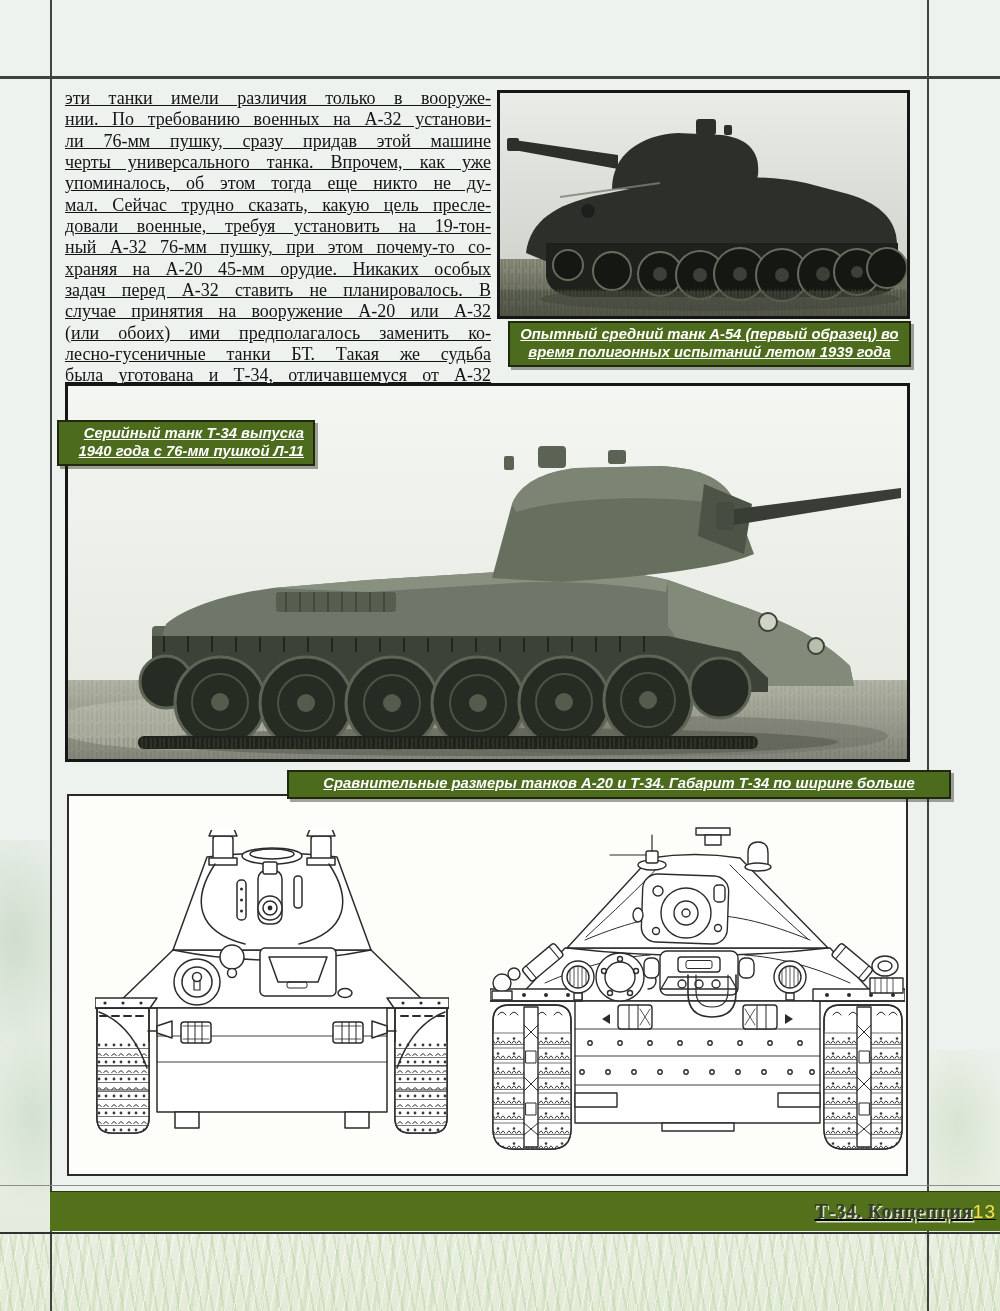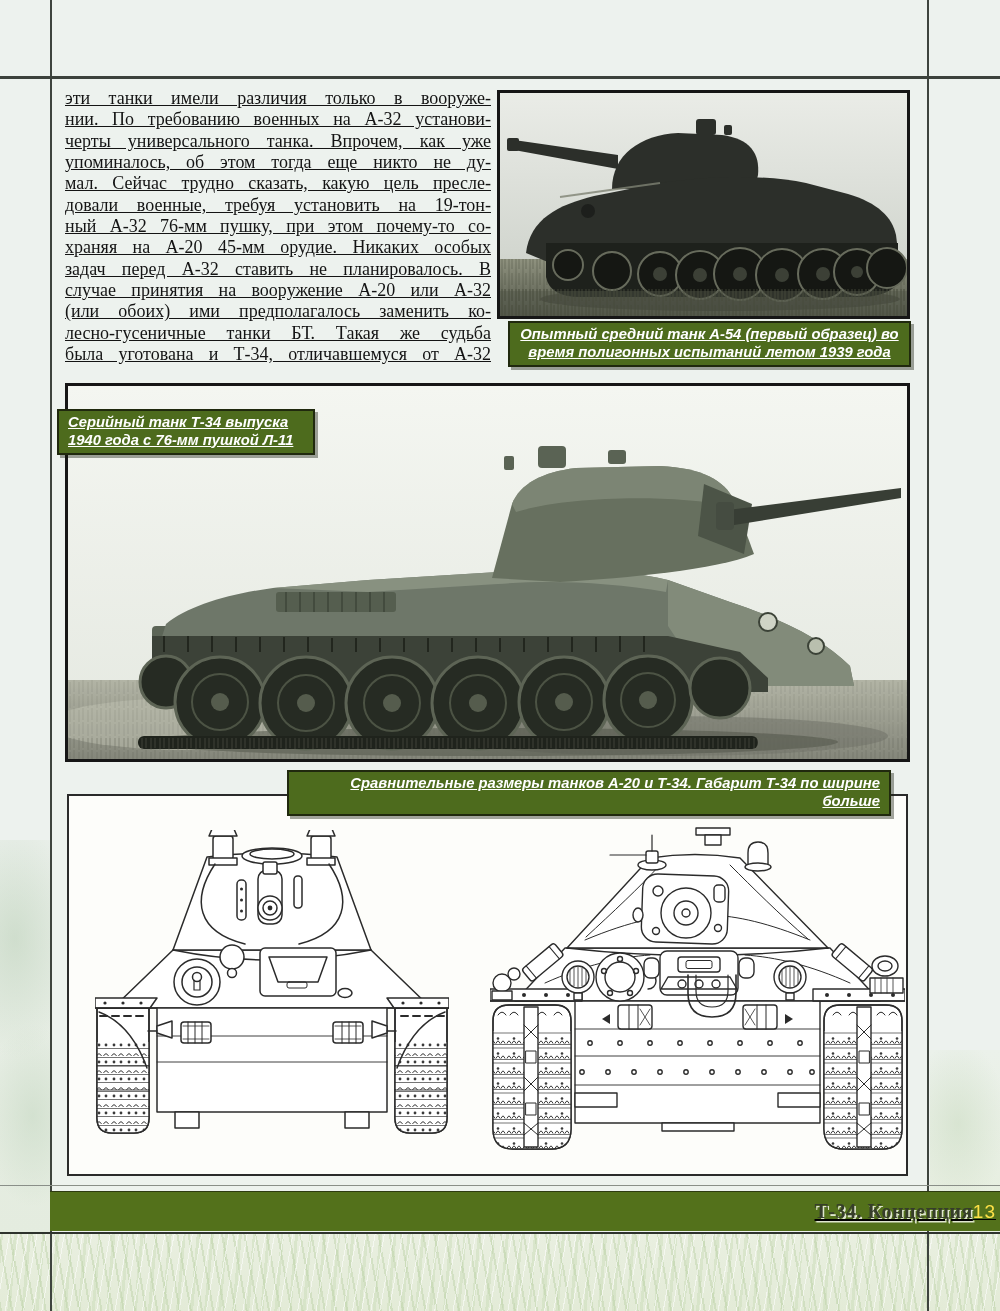--- a/index.html
+++ b/index.html
@@ -50,22 +50,22 @@
   .photo-t34{left:65px;top:383px;width:845px;height:379px;}
 
   
   .gcap{
     background:#4d6b1d;color:#ffffff;border:2px solid #20290e;box-sizing:border-box;
     font-family:"Liberation Sans", sans-serif;font-weight:bold;font-style:italic;
     font-size:14.8px;line-height:17.5px;padding:3px 9px 4px;
     box-shadow:3px 3px 0 rgba(25,30,15,.4);z-index:5;
   }
   .cap-a32{left:508px;top:321px;width:403px;text-align:center;}
-  .cap-t34{left:57px;top:409px;width:258px;text-align:left;}
-  .cap-diagram{left:287px;top:770px;width:604px;text-align:right;}
+  .cap-t34{left:57px;top:420px;width:258px;text-align:right;}
+  .cap-diagram{left:287px;top:770px;width:664px;text-align:center;}
 
   
   .draw-box{left:67px;top:794px;width:841px;height:382px;background:#fdfdfa;border:2px solid #2a2a2a;box-sizing:border-box;}
   .draw{position:absolute;}
   .draw-left{left:26px;top:34px;width:354px;height:325px;}
   .draw-right{left:421px;top:29px;width:415px;height:340px;}
 
   
   .footer-bar{
     left:50px;top:1191px;width:958px;height:40px;background:#53711b;
@@ -87,20 +87,21 @@
 <div class="abs side-tex-left"></div>
 <div class="abs side-tex-right"></div>
 
 <div class="abs rule-v left"></div>
 <div class="abs rule-v right"></div>
 <div class="abs rule-h-top"></div>
 
 <div class="abs article">
   <div class="tl">эти танки имели различия только в вооруже-</div>
   <div class="tl">нии. По требованию военных на А-32 установи-</div>
+  <div class="tl">ли 76-мм пушку, сразу придав этой машине</div>
   <div class="tl">черты универсального танка. Впрочем, как уже</div>
   <div class="tl">упоминалось, об этом тогда еще никто не ду-</div>
   <div class="tl">мал. Сейчас трудно сказать, какую цель пресле-</div>
   <div class="tl">довали военные, требуя установить на 19-тон-</div>
   <div class="tl">ный А-32 76-мм пушку, при этом почему-то со-</div>
   <div class="tl">храняя на А-20 45-мм орудие. Никаких особых</div>
   <div class="tl">задач перед А-32 ставить не планировалось. В</div>
   <div class="tl">случае принятия на вооружение А-20 или А-32</div>
   <div class="tl">(или обоих) ими предполагалось заменить ко-</div>
   <div class="tl">лесно-гусеничные танки БТ. Такая же судьба</div>

